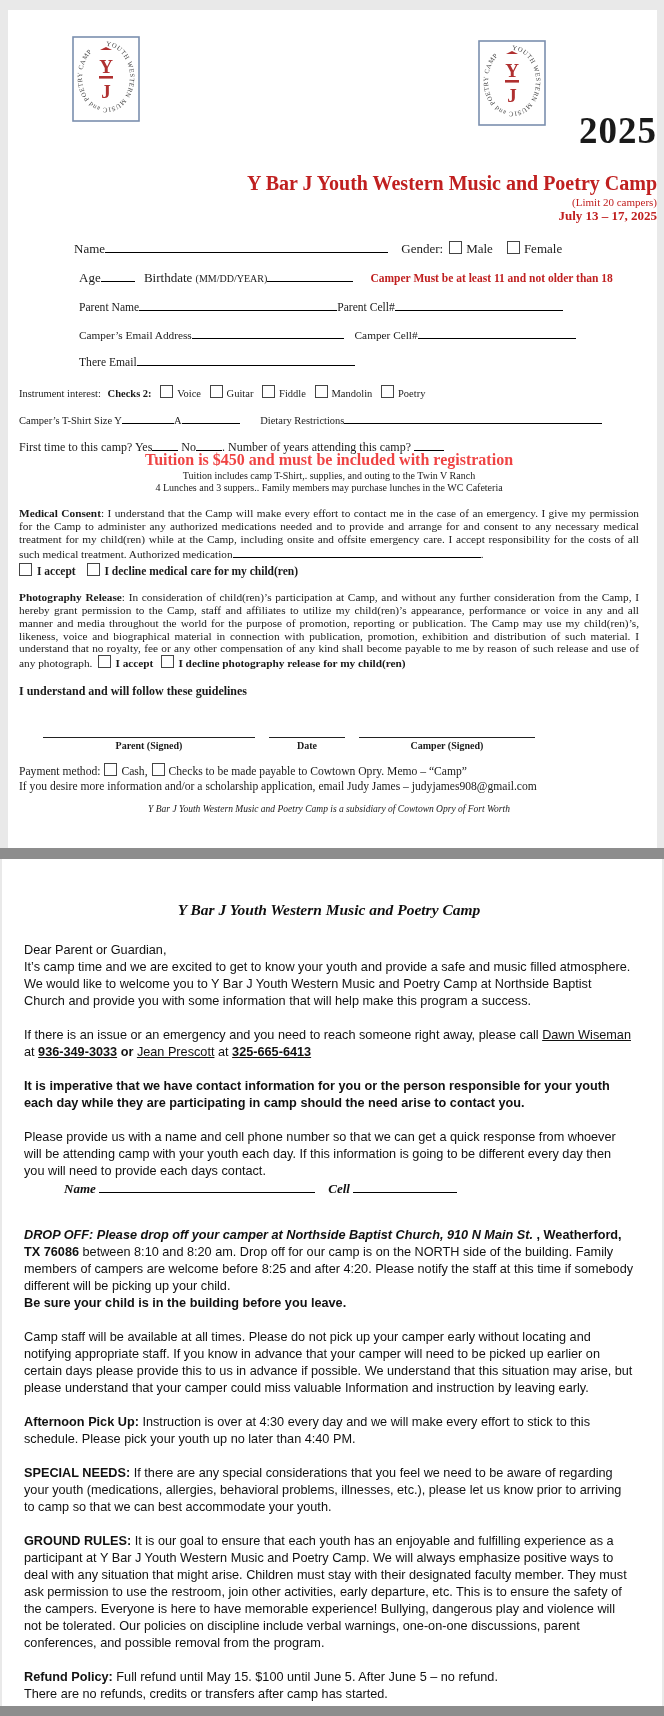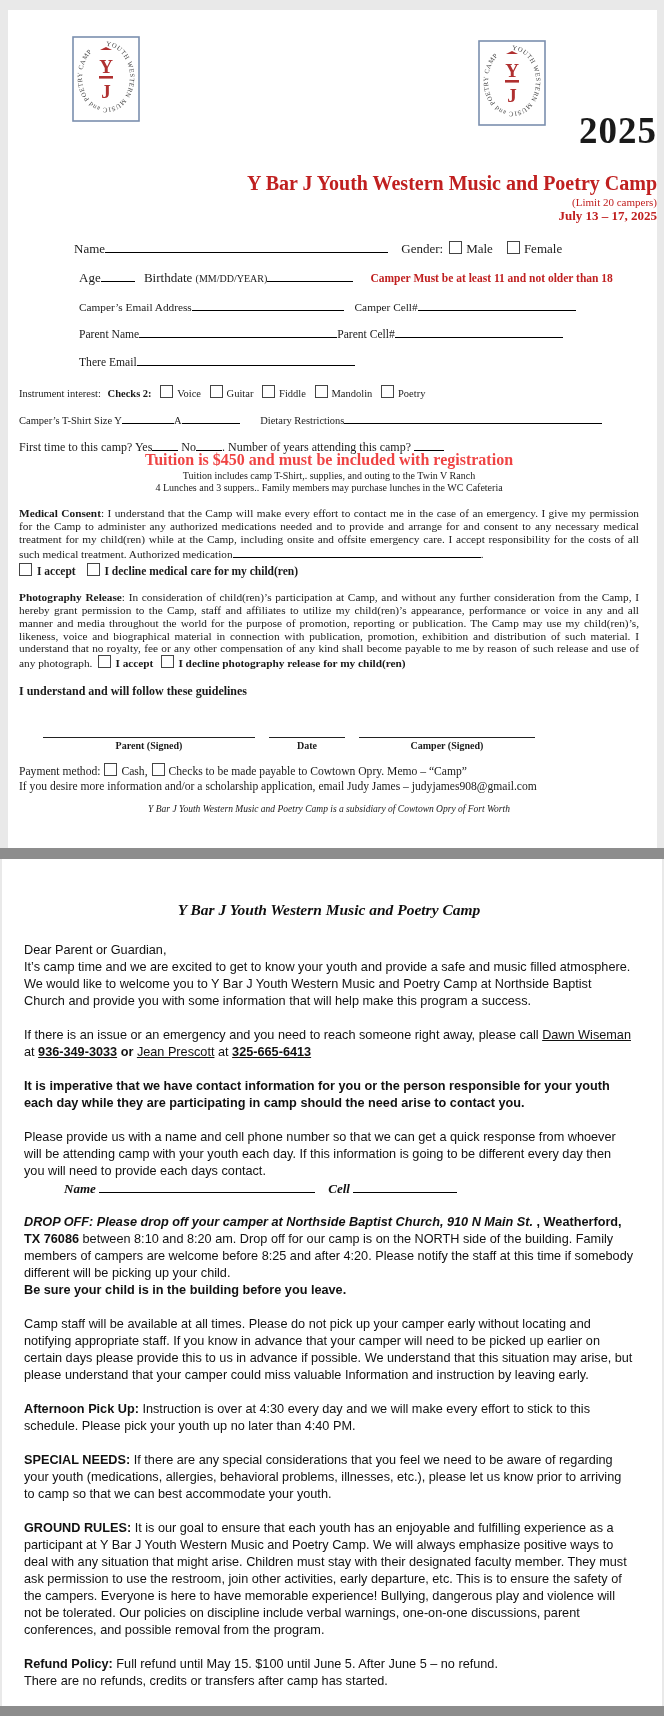--- a/index.html
+++ b/index.html
@@ -51,21 +51,21 @@
   
   .pg2-inner { padding:42px 28px 0 22px; font-family:"Liberation Sans", sans-serif;
                font-size:12.7px; line-height:17px; color:#111; }
   .pg2-title { font-family:"Liberation Serif", serif; font-size:15.5px; font-weight:bold;
                font-style:italic; text-align:center; margin-bottom:24px; }
   .pg2-inner p { margin:0 0 17px 0; }
   .tight { margin-bottom:0 !important; }
   .u { text-decoration:underline; }
   .bi { font-weight:bold; font-style:italic; }
   .namecell { font-family:"Liberation Serif", serif; font-weight:bold; font-style:italic;
-              margin:0 0 17px 40px; font-size:13px; }
+              margin:0 0 30px 40px; font-size:13px; }
   .namecell .bl { border-bottom-width:1.4px; }
 </style>
 </head>
 <body>
 
 <div class="canvas">
 
   <div class="page page1">
 
     <svg class="logo logo-left" viewBox="0 0 68 86">
@@ -110,27 +110,27 @@
       </div>
 
 
       <div class="row indent2">
         <span>Age</span><span class="bl" style="width:34px"></span>
         <span style="margin-left:6px">Birthdate</span>
         <span class="sm">(MM/DD/YEAR)</span><span class="bl" style="width:86px"></span>
         <span class="note-red" style="margin-left:14px">Camper Must be at least 11 and not older than 18</span>
       </div>
 
+      <div class="row indent2" style="font-size:11.6px">
+        <span>Parent Name</span><span class="bl" style="width:198px"></span><span>Parent Cell#</span><span class="bl" style="width:168px"></span>
+      </div>
+
       <div class="row indent2" style="font-size:11.3px">
         <span>Camper’s Email Address</span><span class="bl" style="width:152px"></span>
         <span style="margin-left:8px">Camper Cell#</span><span class="bl" style="width:158px"></span>
-      </div>
-
-      <div class="row indent2" style="font-size:11.6px">
-        <span>Parent Name</span><span class="bl" style="width:198px"></span><span>Parent Cell#</span><span class="bl" style="width:168px"></span>
       </div>
 
       <div class="row indent2" style="font-size:11.6px">
         <span>There Email</span><span class="bl" style="width:218px"></span>
       </div>
 
       <div class="row xs" style="margin-top:16px">
         <span>Instrument interest:</span>
         <span class="b" style="margin-left:4px">Checks 2:</span>
         <span class="cb"></span><span>Voice</span>

